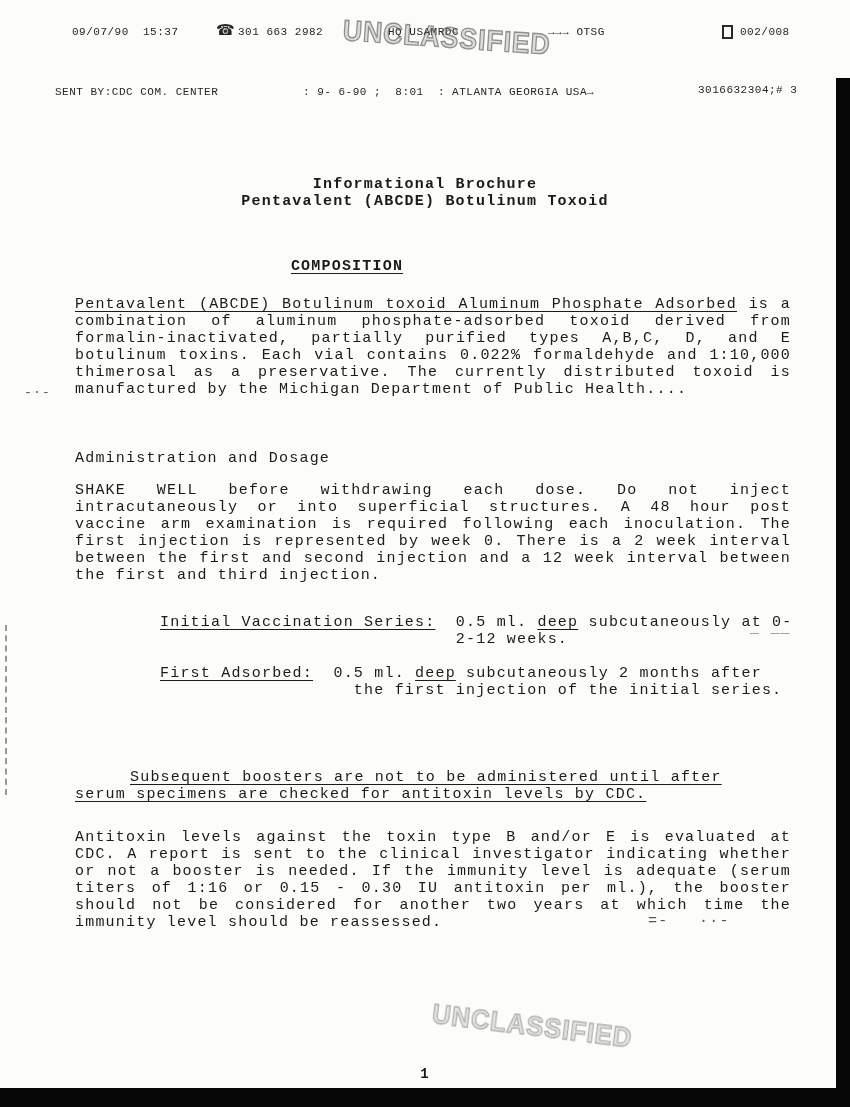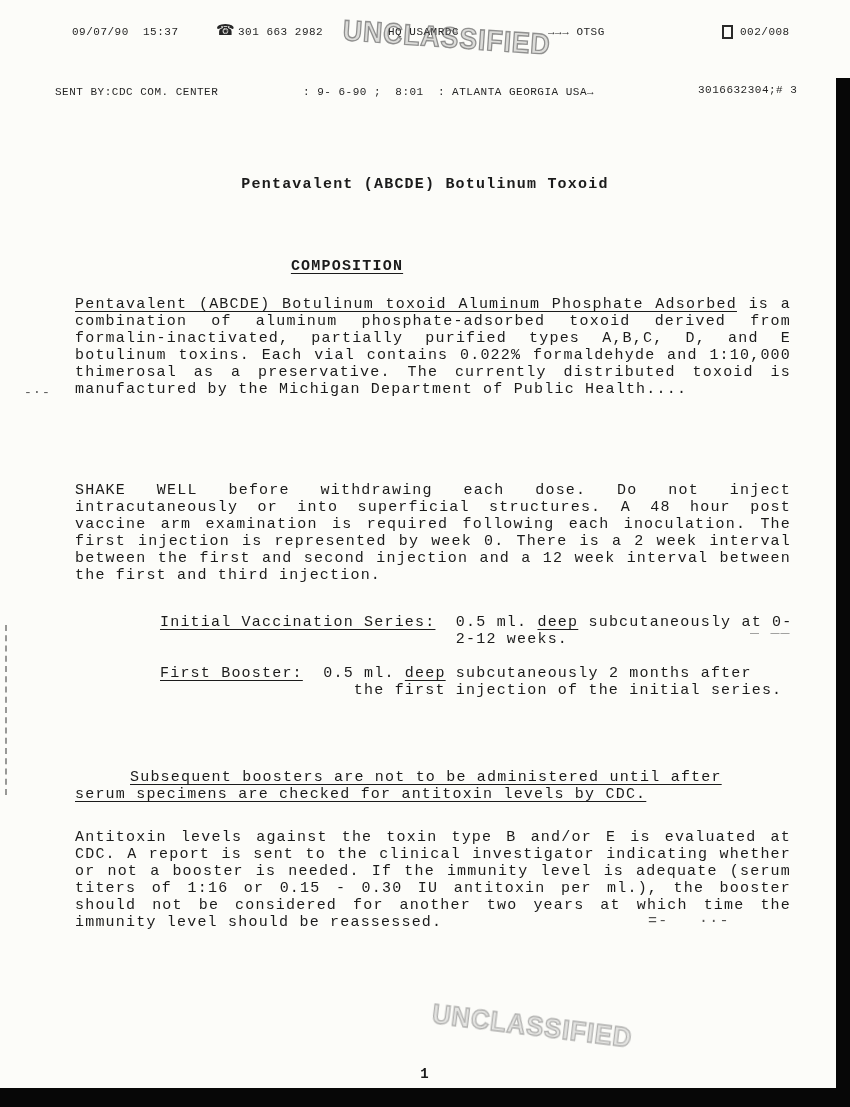--- a/index.html
+++ b/index.html
@@ -76,34 +76,36 @@
   <span class="abs p-pageicon"></span>
   <span class="fx p-pagecount">002/008</span>
 
   <div class="stamp stamp-top">UNCLASSIFIED</div>
 
   <span class="fx p-sentby">SENT BY:CDC COM. CENTER</span>
   <span class="fx p-trans">: 9- 6-90 ;  8:01  : ATLANTA GEORGIA USA→</span>
   <span class="fx p-faxnum">3016632304;# 3</span>
 
   <div class="abs title-block">
+    <div>Informational Brochure</div>
     <div>Pentavalent (ABCDE) Botulinum Toxoid</div>
   </div>
 
   <div class="abs comp-head"><span class="u">COMPOSITION</span></div>
 
   <div class="abs para1 just"><span class="u">Pentavalent (ABCDE) Botulinum toxoid Aluminum Phosphate Adsorbed</span><span> is a combination of aluminum phosphate-adsorbed toxoid derived from formalin-inactivated, partially purified types A,B,C, D, and E botulinum toxins.  Each vial contains 0.022% formaldehyde and 1:10,000 thimerosal as a preservative.  The currently distributed toxoid is manufactured by the Michigan Department of Public Health....</span></div>
 
+  <div class="abs admin-head">Administration and Dosage</div>
 
   <div class="abs para2 just">SHAKE WELL before withdrawing each dose.  Do not inject intracutaneously or into superficial structures.  A 48 hour post vaccine arm examination is required following each inoculation. The first injection is represented by week 0.  There is a 2 week interval between the first and second injection and a 12 week interval between the first and third injection.</div>
 
   <div class="abs dose1 prew"><span class="u">Initial Vaccination Series:</span><span>  0.5 ml. </span><span class="u">deep</span><span> subcutaneously at 0-
                              2-12 weeks.</span></div>
 
-  <div class="abs dose2 prew"><span class="u">First Booster:</span><span>  0.5 ml. </span><span class="u">deep</span><span> subcutaneously 2 months after
+  <div class="abs dose2 prew"><span class="u">First Adsorbed:</span><span>  0.5 ml. </span><span class="u">deep</span><span> subcutaneously 2 months after
                    the first injection of the initial series.</span></div>
 
 
   <div class="abs note1"><span class="u">Subsequent boosters are not to be administered until after</span></div>
   <div class="abs note2"><span class="u">serum specimens are checked for antitoxin levels by CDC.</span></div>
 
   <div class="abs para3 just">Antitoxin levels against the toxin type B and/or E is evaluated at CDC.  A report is sent to the clinical investigator indicating whether or not a booster is needed.  If the immunity level is adequate (serum titers of 1:16 or 0.15 - 0.30 IU antitoxin per ml.), the booster should not be considered for another two years at which time the immunity level should be reassessed.</div>
   <span class="abs p3tail">=-   ··-</span>
 
   <div class="stamp stamp-bottom">UNCLASSIFIED</div>

